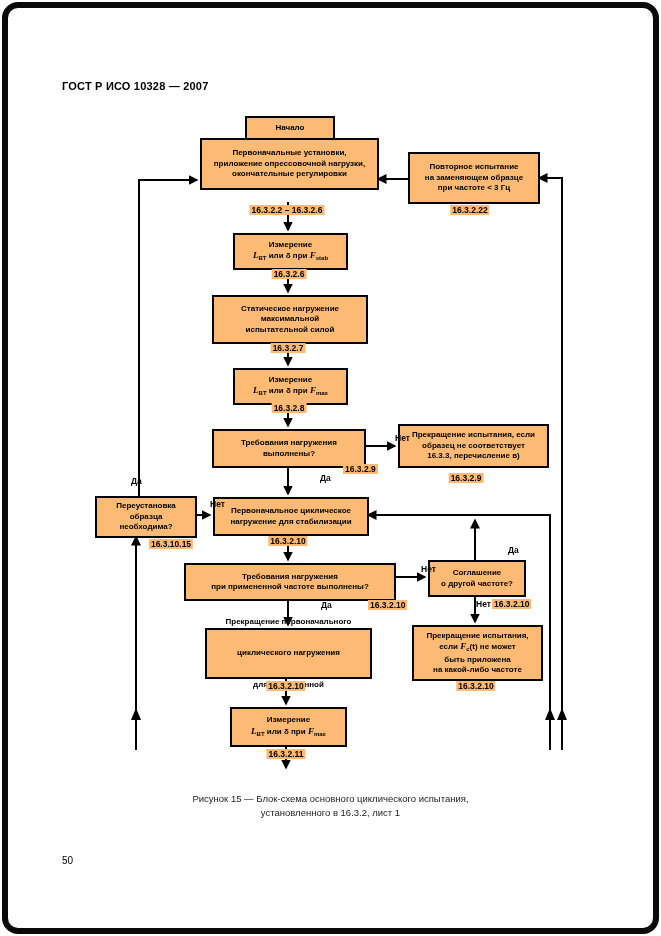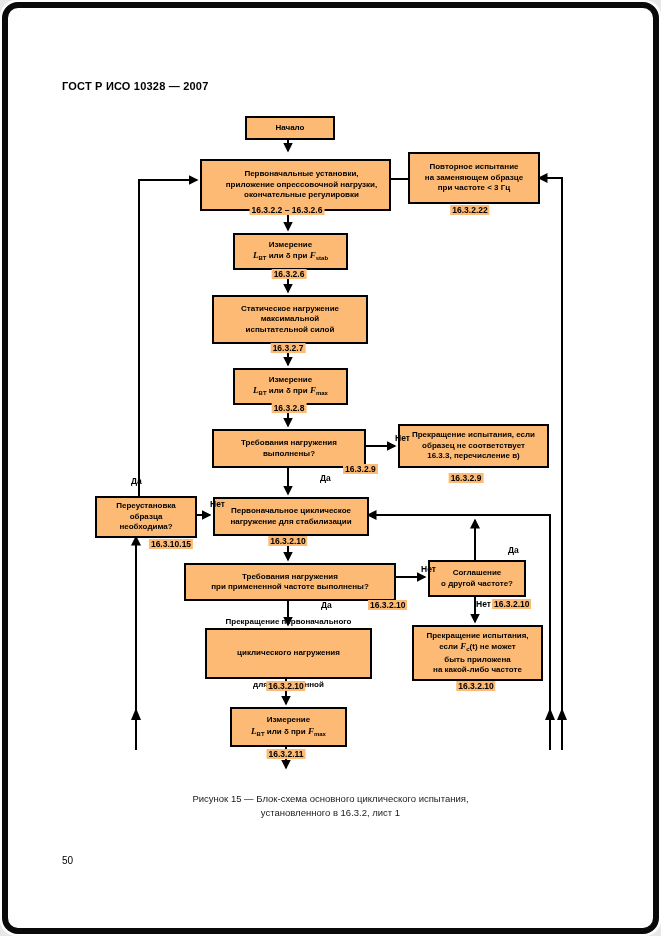--- a/index.html
+++ b/index.html
@@ -1,17 +1,17 @@
 <!DOCTYPE html>
 <html><head>
 <meta charset="utf-8">
 <style>
   html,body{margin:0;padding:0;background:#e8e8e8;}
   .sheet{position:relative;width:661px;height:936px;background:#fff;overflow:hidden;
-         font-family:"Liberation Sans",sans-serif;color:#000;border-radius:16px;}
+         font-family:"Liberation Sans",sans-serif;color:#000;}
   .frame{position:absolute;inset:2px;border:6px solid #0a0a0a;border-radius:16px;pointer-events:none;}
   .hdr{position:absolute;left:62px;top:80px;font-size:11px;font-weight:bold;letter-spacing:.2px;}
   .pagenum{position:absolute;left:62px;top:855px;font-size:10px;}
   .caption{position:absolute;left:0;right:0;top:792px;text-align:center;font-size:9.5px;line-height:14px;color:#1a1a1a;}
   svg.wires{position:absolute;left:0;top:0;z-index:1;}
   .box{position:absolute;z-index:2;border:2px solid #000;background:#fdba74;
        display:flex;flex-direction:column;align-items:center;justify-content:center;
        text-align:center;font-weight:bold;font-size:8px;line-height:10.5px;}
   .ref{position:absolute;z-index:3;font-weight:bold;font-size:8.5px;white-space:nowrap;background:#fdba74;padding:0 2px;}
   .ref.c{transform:translateX(-50%);}
@@ -60,21 +60,21 @@
       <path d="M131,720 L141,720 L136,708 z"></path>
       <path d="M545,720 L555,720 L550,708 z"></path>
       <path d="M557,720 L567,720 L562,708 z"></path>
     </g>
   </svg>
 
   <div class="box" style="left:245px;top:116px;width:86px;height:20px;">
     <div>Начало</div>
   </div>
 
-  <div class="box" style="left:200px;top:159px;width:175px;height:48px;padding-left:12px;">
+  <div class="box" style="left:200px;top:138px;width:175px;height:48px;">
     <div>Первоначальные установки,</div>
     <div>приложение опрессовочной нагрузки,</div>
     <div>окончательные регулировки</div>
   </div>
 
   <div class="box" style="left:408px;top:152px;width:128px;height:48px;">
     <div>Повторное испытание</div>
     <div>на заменяющем образце</div>
     <div>при частоте &lt; 3 Гц</div>
   </div>

